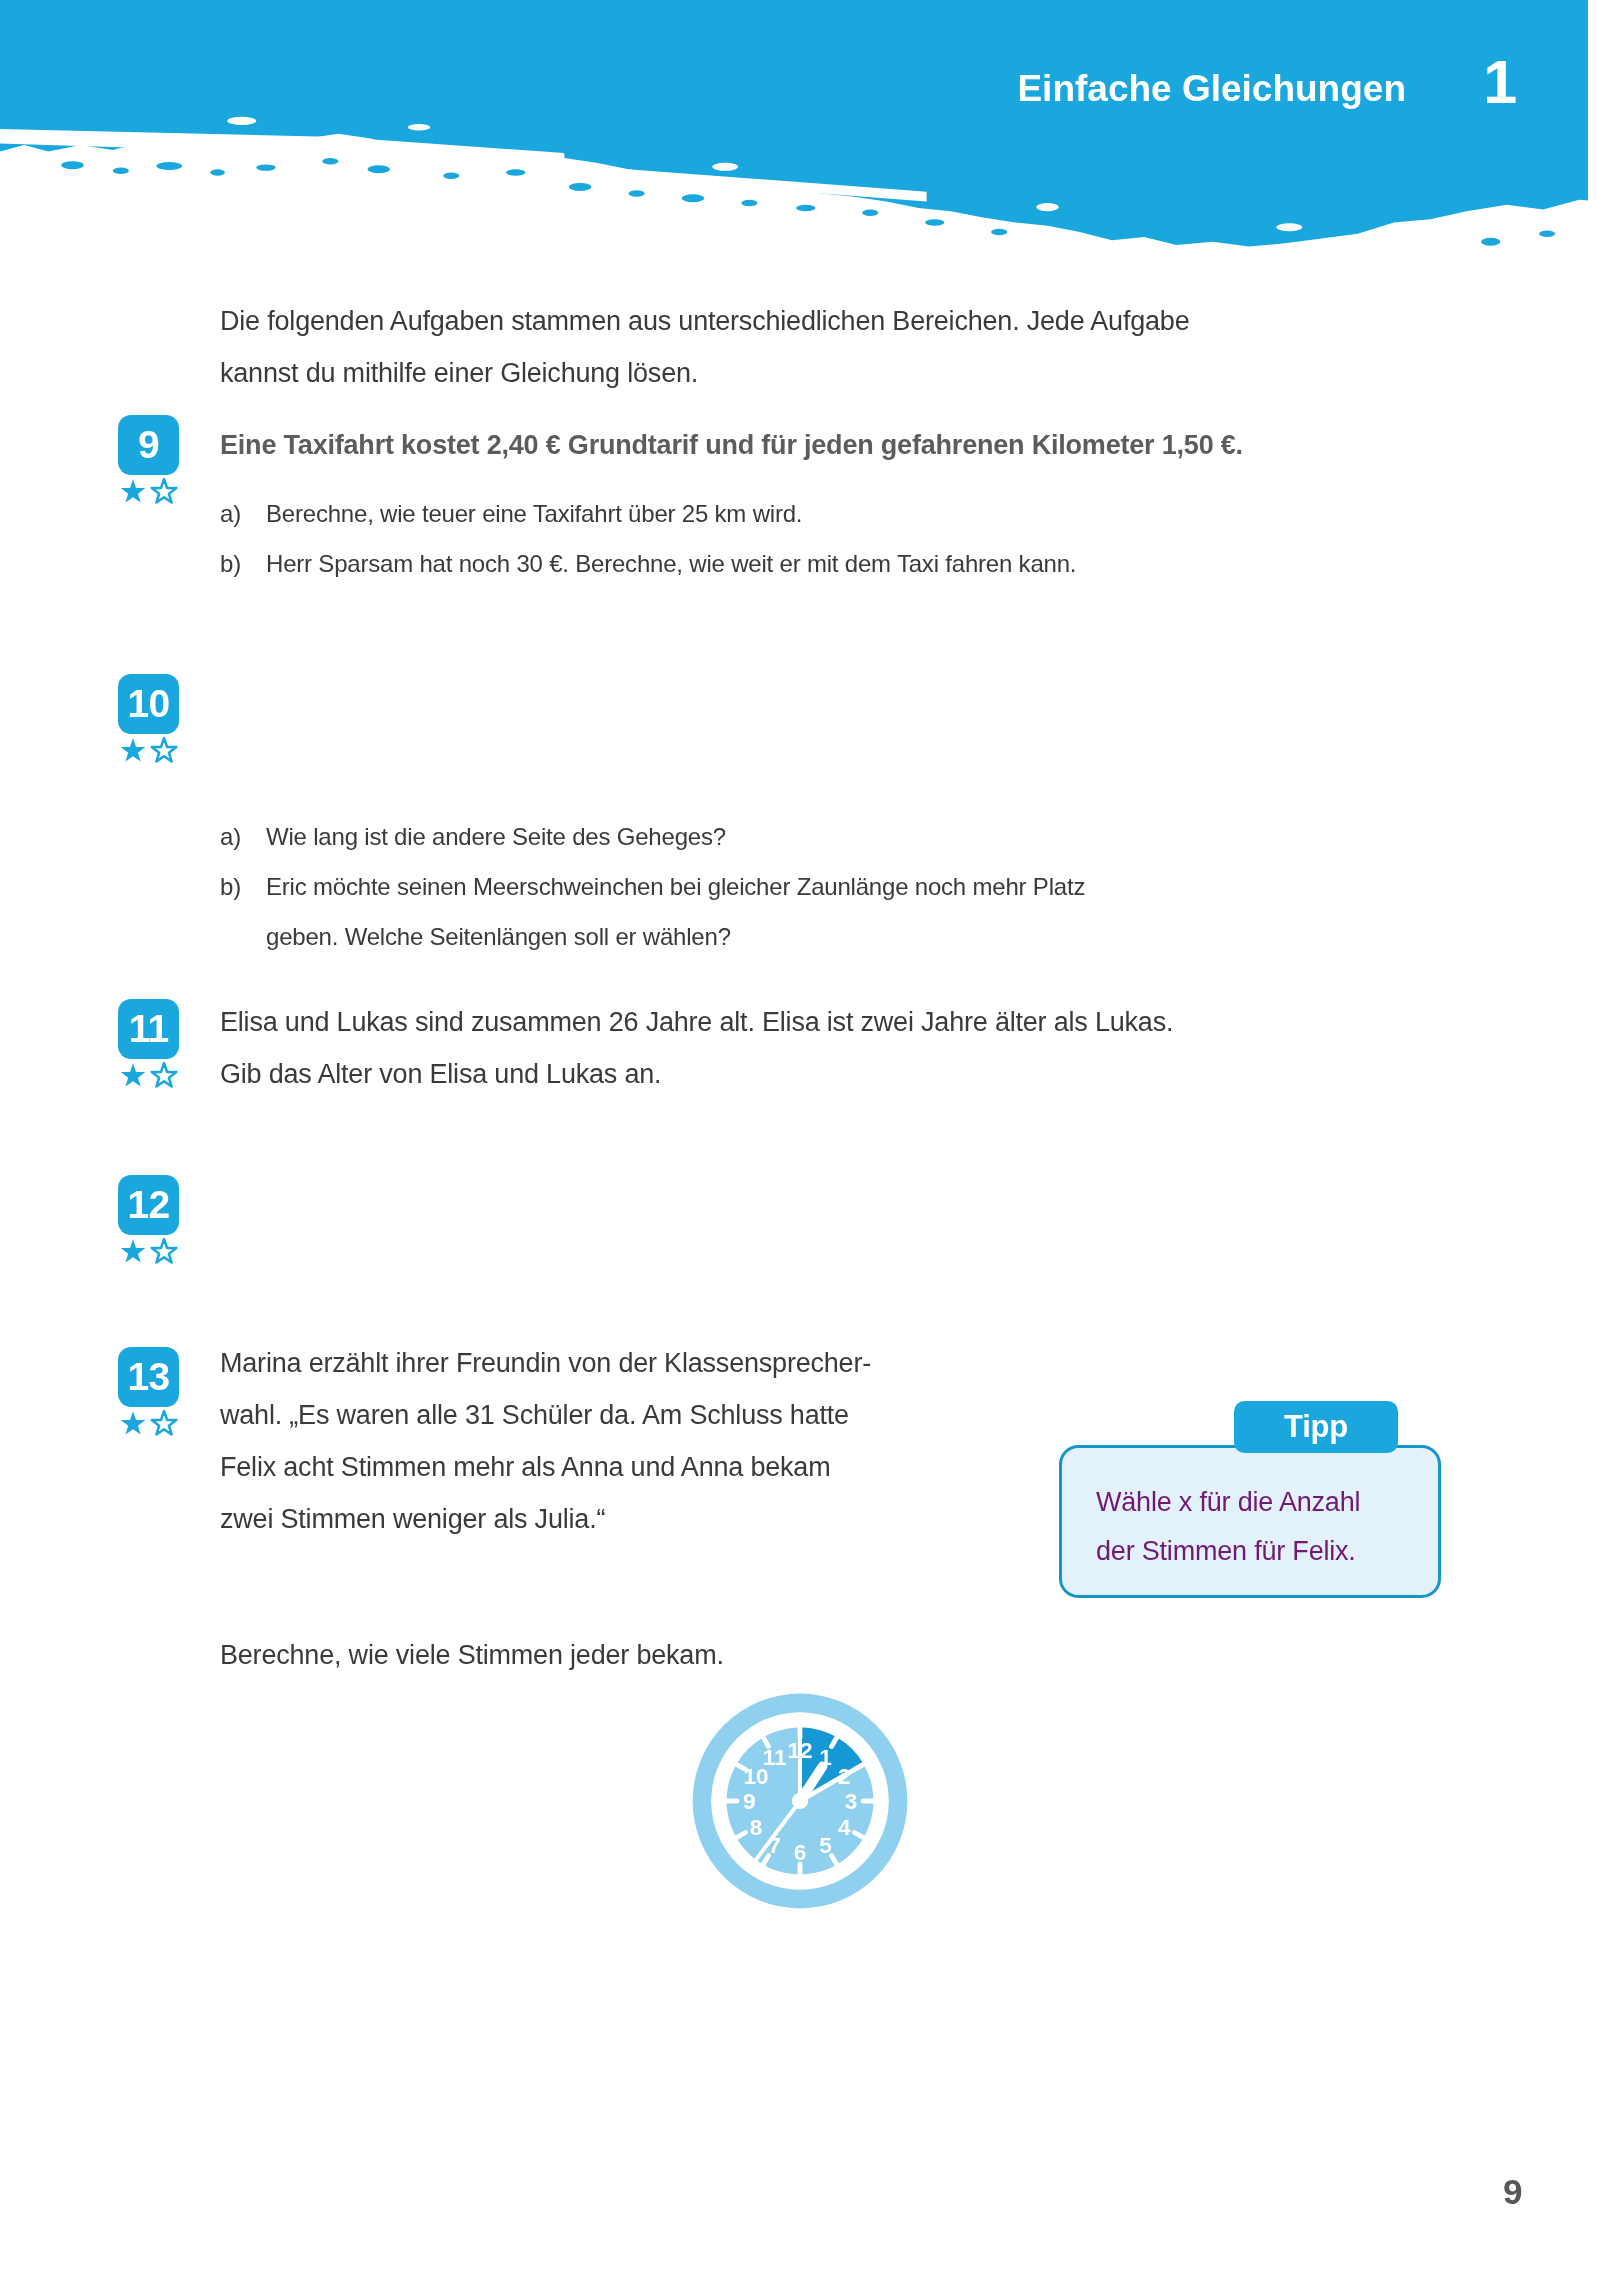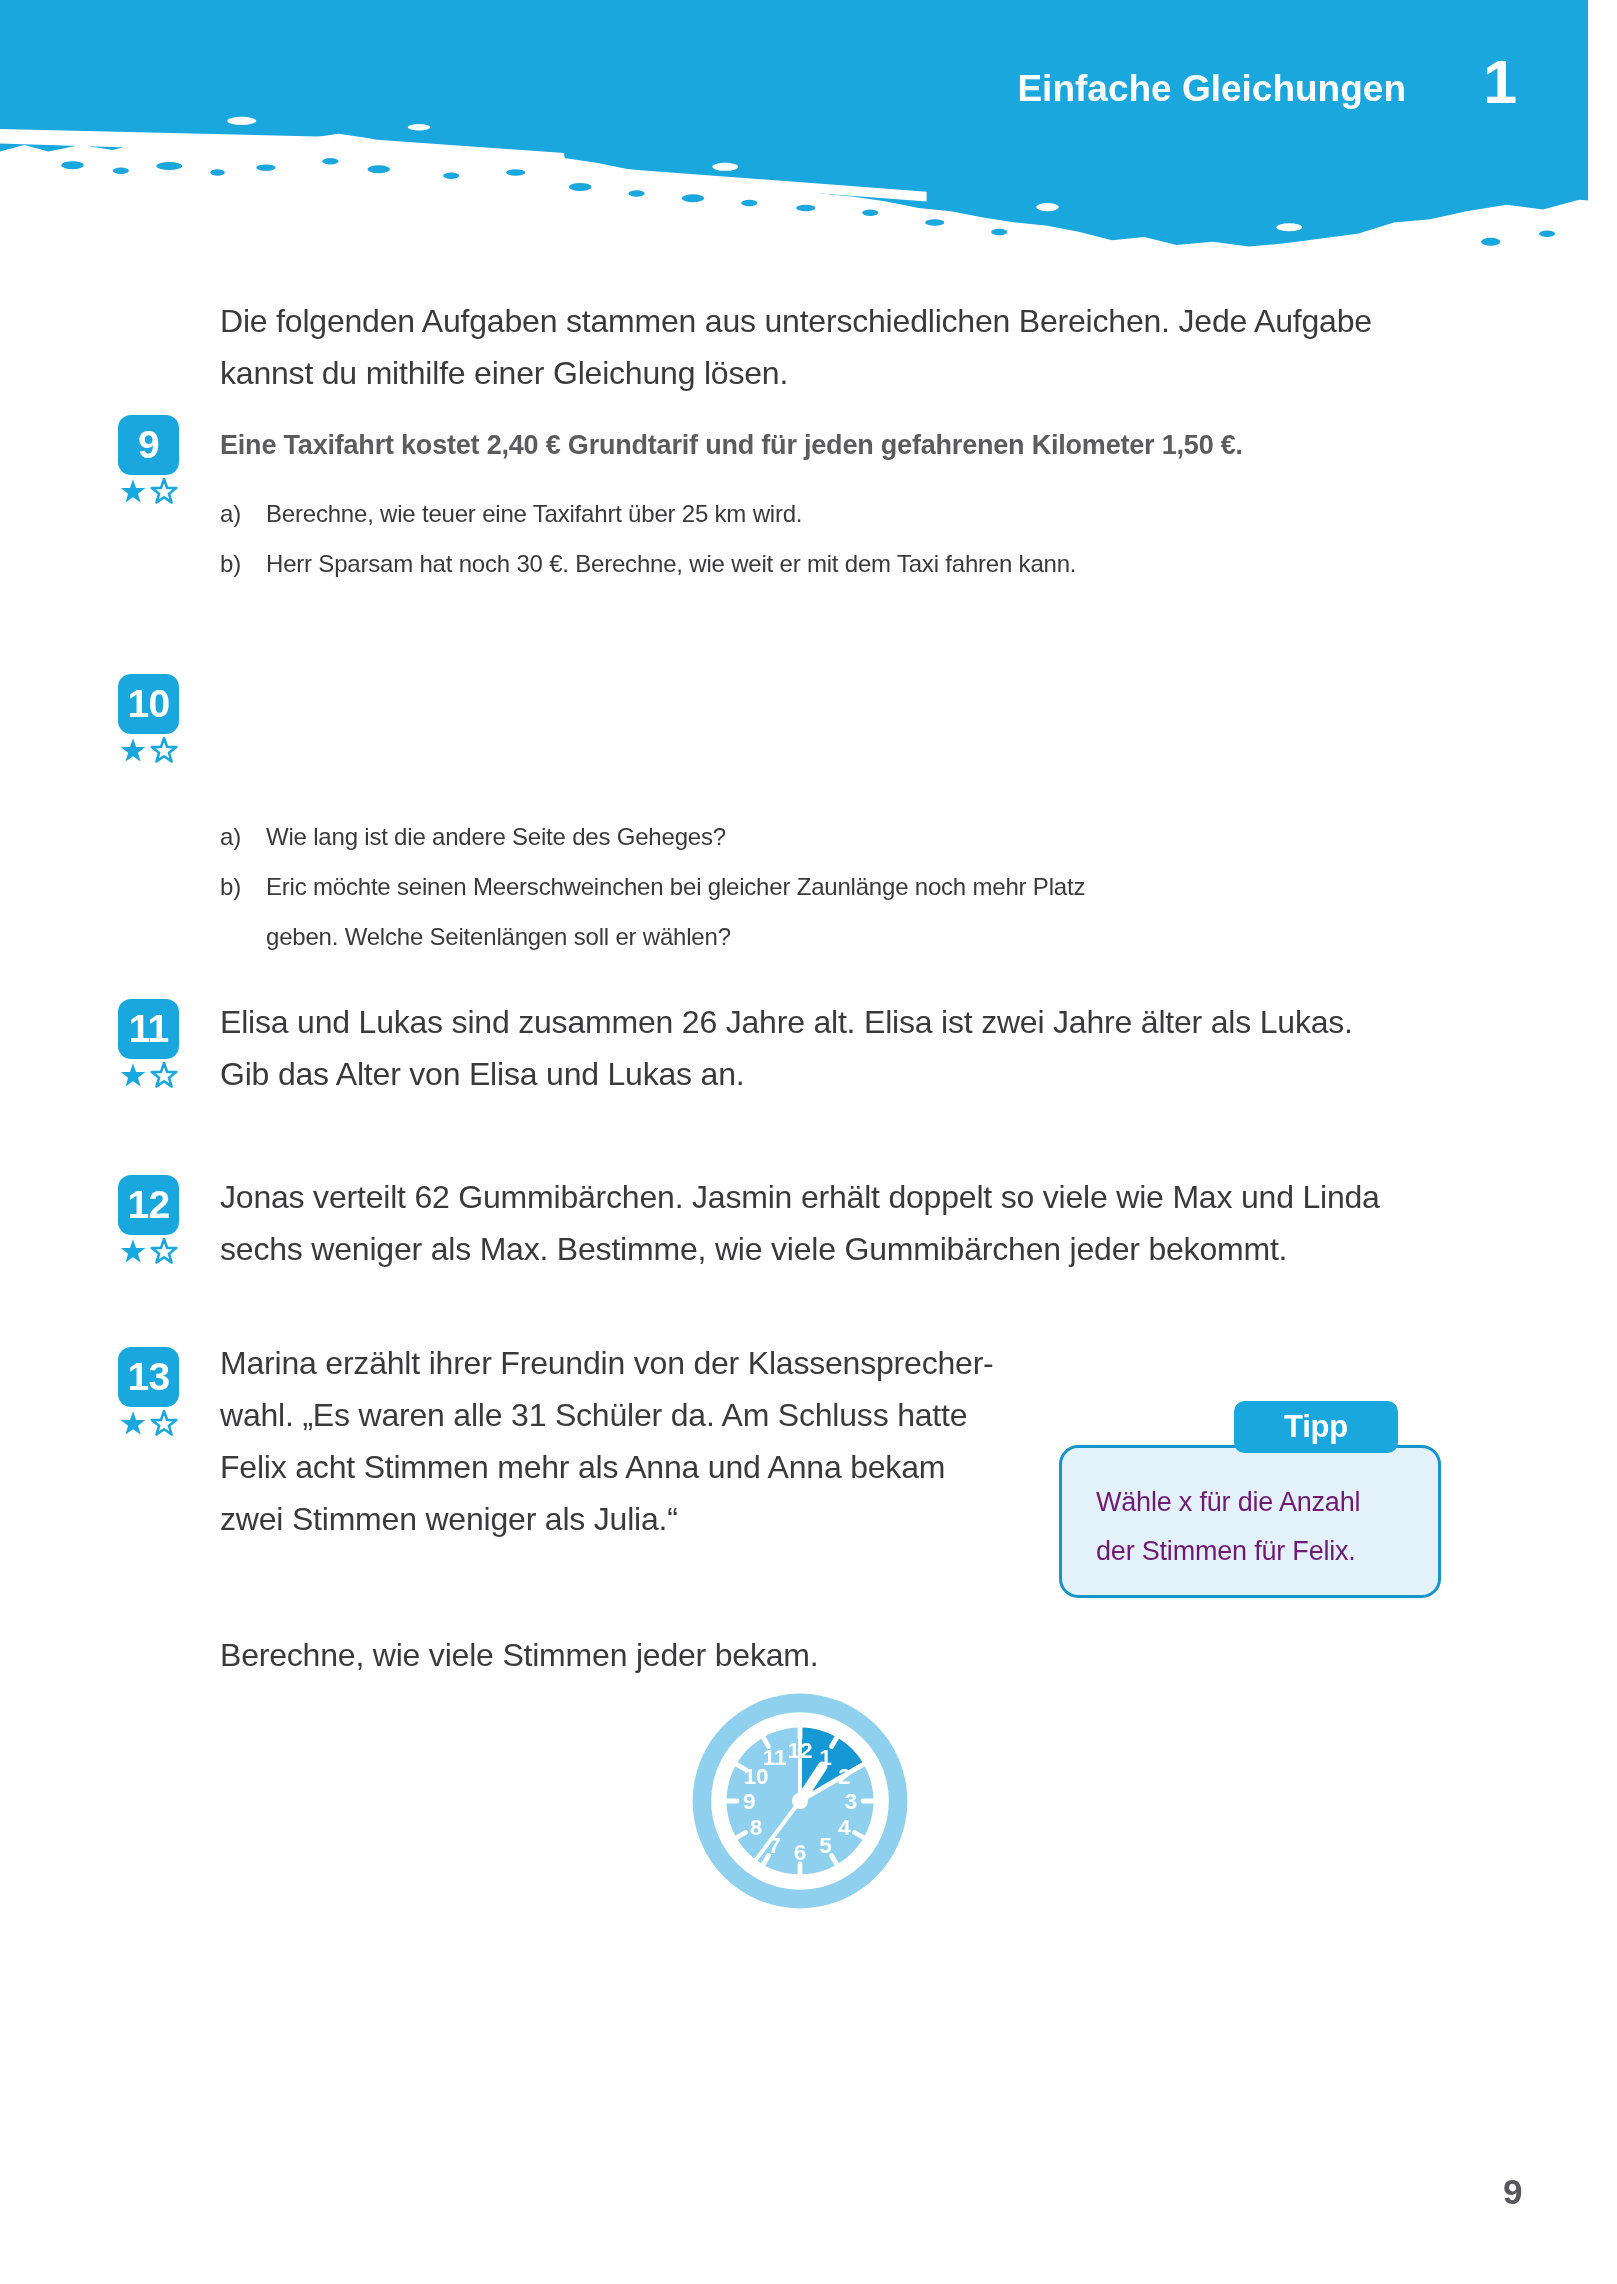--- a/index.html
+++ b/index.html
@@ -2,21 +2,21 @@
 <html style="font-size:13px"><head>
 <meta charset="utf-8">
 <style>
   html,body{margin:0;padding:0;background:#fff;}
   .page{
     position:relative;width:1588px;height:2284px;background:#ffffff;
     font-family:"Liberation Sans",sans-serif;color:#3a3a3c;overflow:hidden;
     letter-spacing:-0.2px;
   }
   .abs{position:absolute;}
-  .body-text{font-size:32px;line-height:52px;color:#3a3a3c;}
+  .body-text{font-size:27px;line-height:52px;color:#3a3a3c;}
   .parts{font-size:24px;line-height:50px;color:#3a3a3c;}
   .part-label{display:inline-block;width:46px;}
   .part-cont{padding-left:46px;}
   .ex-title{font-size:27px;line-height:37px;font-weight:bold;color:#5c5c5e;}
   .ex-title-multi{font-size:27px;line-height:52px;font-weight:bold;color:#5c5c5e;}
   .badge{
     width:61px;height:60px;background:#1aa7de;border-radius:13px;
     display:flex;align-items:center;justify-content:center;
     color:#fff;font-weight:bold;font-size:39px;letter-spacing:-0.8px;
   }
@@ -138,24 +138,20 @@
   <div class="abs badge" style="left:118px;top:1175px;">
     <span>12</span>
   </div>
   <div class="abs stars" style="left:118px;top:1236px;">
     <svg width="31" height="30" viewBox="-2 -2 28 27">
       <path d="M12 0.5 L14.82 8.62 L23.41 8.79 L16.57 13.98 L19.05 22.21 L12 17.3 L4.95 22.21 L7.43 13.98 L0.59 8.79 L9.18 8.62 Z" fill="#1aa7de"></path>
     </svg>
     <svg width="31" height="30" viewBox="-2 -2 28 27">
       <path d="M12 0.5 L14.82 8.62 L23.41 8.79 L16.57 13.98 L19.05 22.21 L12 17.3 L4.95 22.21 L7.43 13.98 L0.59 8.79 L9.18 8.62 Z" fill="#ffffff" stroke="#1aa7de" stroke-width="2.4" stroke-linejoin="round"></path>
     </svg>
-  </div>
-  <div class="abs body-text" style="left:220px;top:1171px;">
-    <div>Jonas verteilt 62 Gummibärchen. Jasmin erhält doppelt so viele wie Max und Linda</div>
-    <div>sechs weniger als Max. Bestimme, wie viele Gummibärchen jeder bekommt.</div>
   </div>
 
   <div class="abs badge" style="left:118px;top:1347px;">
     <span>13</span>
   </div>
   <div class="abs stars" style="left:118px;top:1408px;">
     <svg width="31" height="30" viewBox="-2 -2 28 27">
       <path d="M12 0.5 L14.82 8.62 L23.41 8.79 L16.57 13.98 L19.05 22.21 L12 17.3 L4.95 22.21 L7.43 13.98 L0.59 8.79 L9.18 8.62 Z" fill="#1aa7de"></path>
     </svg>
     <svg width="31" height="30" viewBox="-2 -2 28 27">

